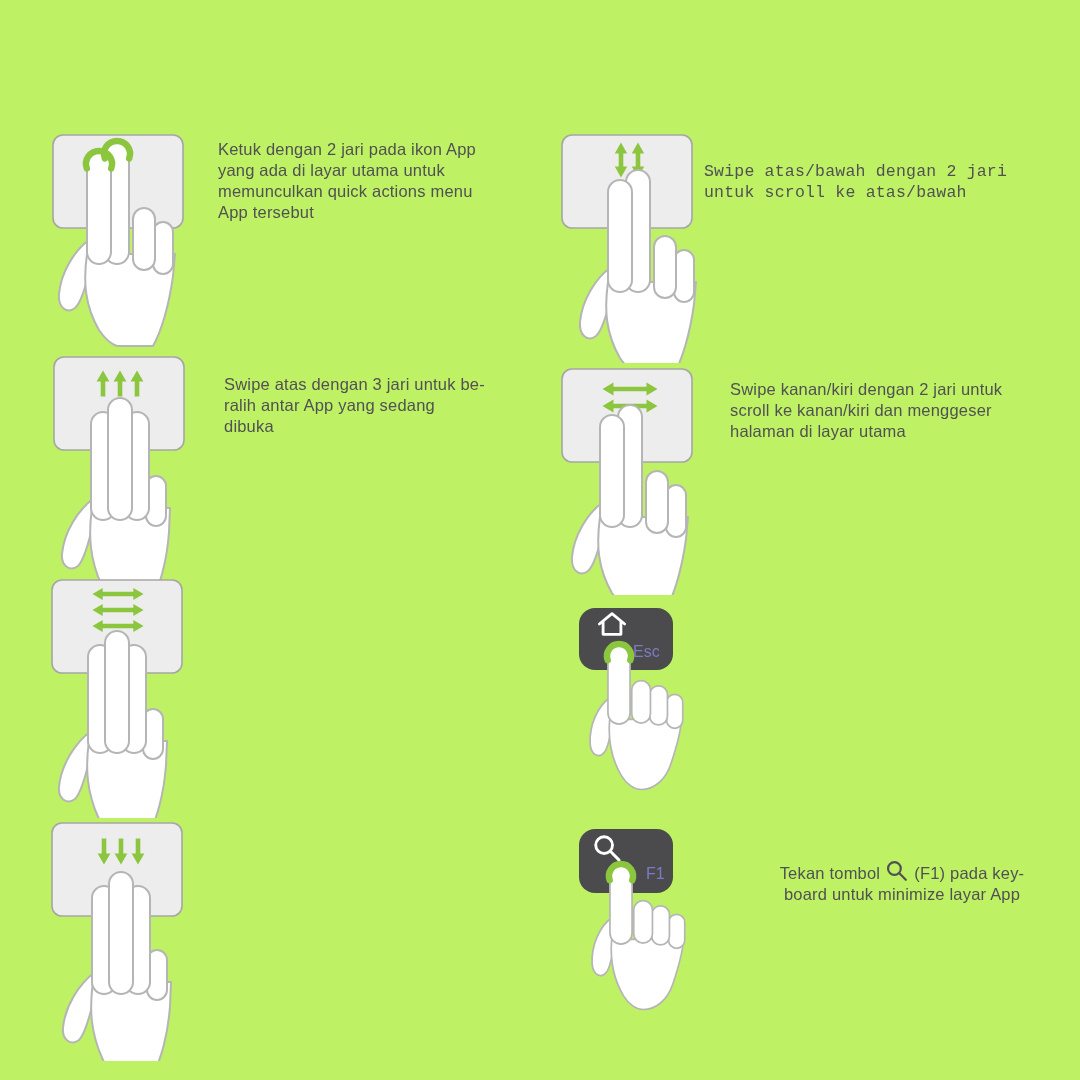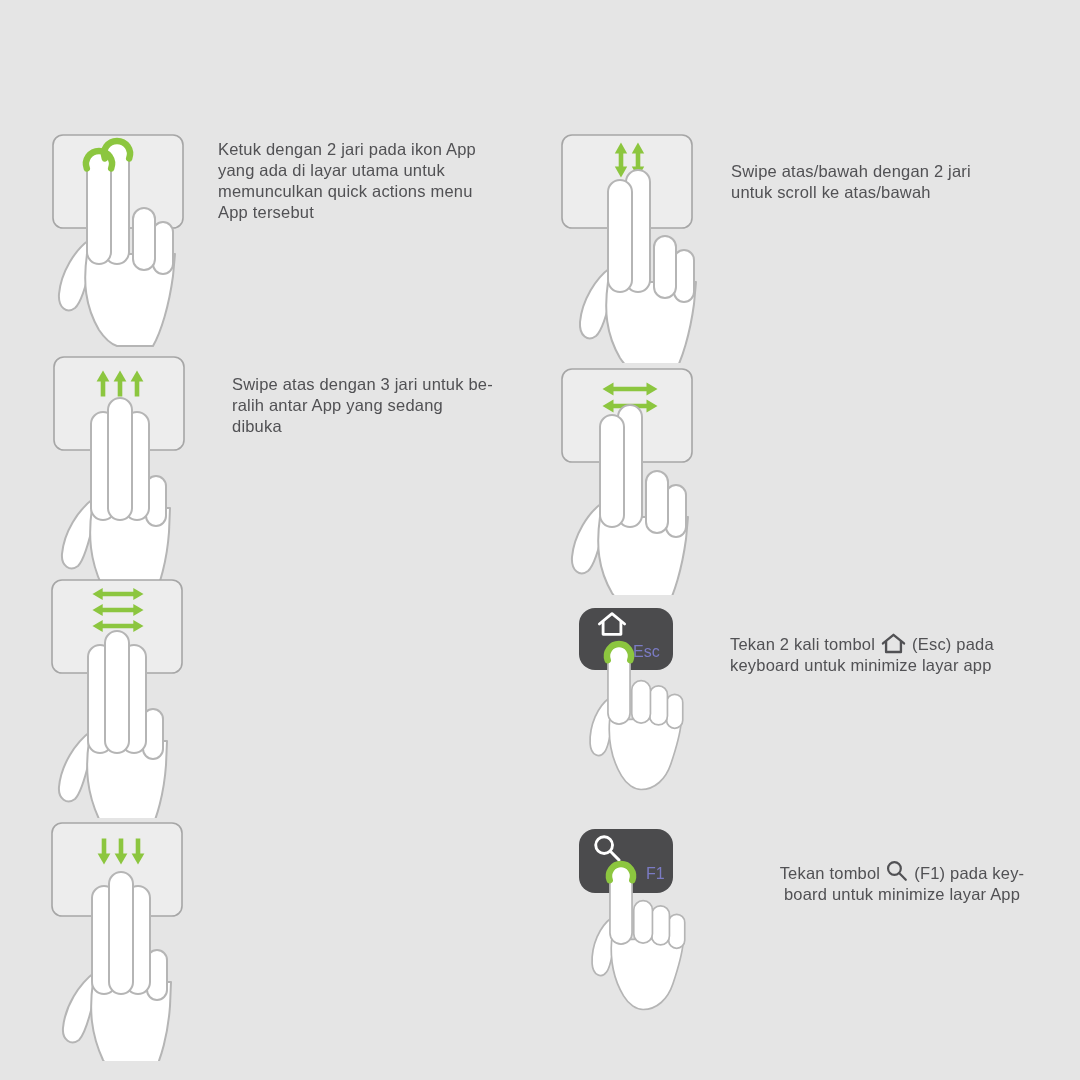--- a/index.html
+++ b/index.html
@@ -1,17 +1,17 @@
 <!DOCTYPE html>
 <html><head>
 <meta charset="utf-8">
 <style>
   html,body{margin:0;padding:0;background:#ffffff;}
   body{width:1080px;height:1080px;font-family:"Liberation Sans",sans-serif;}
-  .canvas{position:relative;width:1080px;height:1080px;overflow:hidden;background:#e5e5e5;}
+  .canvas{position:relative;width:1080px;height:1080px;overflow:hidden;background:#bef264;}
   .illus{position:absolute;}
   .desc{
     position:absolute;
     font-size:16.5px;
     line-height:21px;
     letter-spacing:0.2px;
     color:#515154;
     white-space:pre-line;
     width:350px;
   }
@@ -100,68 +100,65 @@
 App tersebut</div>
 
   <svg class="illus" style="left:549px;top:128px;" width="200" height="235">
     <rect class="pad" x="13" y="7" width="130" height="93" rx="10"></rect>
     <g>
       <use href="#arrow-v-double" x="63" y="14" width="18" height="36"></use>
       <use href="#arrow-v-double" x="80" y="14" width="18" height="36"></use>
     </g>
     <use href="#hand-two" x="21" y="36" width="150" height="215"></use>
   </svg>
-  <div class="desc" style="left:731px;top:161px;">Swipe atas/bawah dengan 2 jari
+  <div class="desc" style="left:704px;top:161px;font-family:Liberation Mono, monospace;">Swipe atas/bawah dengan 2 jari
 untuk scroll ke atas/bawah</div>
 
   <svg class="illus" style="left:40px;top:350px;" width="200" height="235">
     <rect class="pad" x="14" y="7" width="130" height="93" rx="10"></rect>
     <g>
       <use href="#arrow-up" x="54" y="20" width="18" height="28"></use>
       <use href="#arrow-up" x="71" y="20" width="18" height="28"></use>
       <use href="#arrow-up" x="88" y="20" width="18" height="28"></use>
     </g>
     <use href="#hand-three" x="8" y="38" width="150" height="215"></use>
   </svg>
-  <div class="desc" style="left:232px;top:374px;">Swipe atas dengan 3 jari untuk be-
+  <div class="desc" style="left:224px;top:374px;">Swipe atas dengan 3 jari untuk be-
 ralih antar App yang sedang
 dibuka</div>
 
   <svg class="illus" style="left:549px;top:360px;" width="200" height="235">
     <rect class="pad" x="13" y="9" width="130" height="93" rx="10"></rect>
     <g>
       <use href="#arrow-h-double" x="53" y="21" width="56" height="16"></use>
       <use href="#arrow-h-double" x="53" y="38" width="56" height="16"></use>
     </g>
     <use href="#hand-two" x="13" y="39" width="150" height="215"></use>
   </svg>
+  <div class="desc" style="left:730px;top:379px;">Swipe kanan/kiri dengan 2 jari untuk
+scroll ke kanan/kiri dan menggeser
+halaman di layar utama</div>
 
   <svg class="illus" style="left:40px;top:573px;" width="200" height="245">
     <rect class="pad" x="12" y="7" width="130" height="93" rx="10"></rect>
     <g>
       <use href="#arrow-h-double" x="52" y="13" width="52" height="16"></use>
       <use href="#arrow-h-double" x="52" y="29" width="52" height="16"></use>
       <use href="#arrow-h-double" x="52" y="45" width="52" height="16"></use>
     </g>
     <use href="#hand-three" x="5" y="48" width="150" height="215"></use>
   </svg>
 
   <svg class="illus" style="left:549px;top:600px;" width="200" height="215">
     <rect class="key" x="30" y="8" width="94" height="62" rx="16"></rect>
     <use href="#icon-home" x="48" y="10" width="30" height="27" class="kicon"></use>
     <text class="key-label" x="84" y="57">Esc</text>
     <use href="#hand-point" x="28.35" y="45" width="119" height="148.75"></use>
     <path class="garc" d="M58.7,60.1 A12,12 0 1 1 81.3,60.1"></path>
   </svg>
-  <div class="desc" style="left:730px;top:611px;">
-    <span>Tekan 2 kali tombol</span><svg class="inline-icon" width="25" height="22" viewBox="0 0 32 28">
-        <use href="#icon-home"></use>
-      </svg><span>(Esc) pada
-keyboard untuk minimize layar app</span>
-  </div>
 
   <svg class="illus" style="left:40px;top:816px;" width="200" height="245">
     <rect class="pad" x="12" y="7" width="130" height="93" rx="10"></rect>
     <g>
       <use href="#arrow-down" x="55" y="21" width="18" height="28"></use>
       <use href="#arrow-down" x="72" y="21" width="18" height="28"></use>
       <use href="#arrow-down" x="89" y="21" width="18" height="28"></use>
     </g>
     <use href="#hand-three" x="9" y="46" width="150" height="215"></use>
   </svg>

